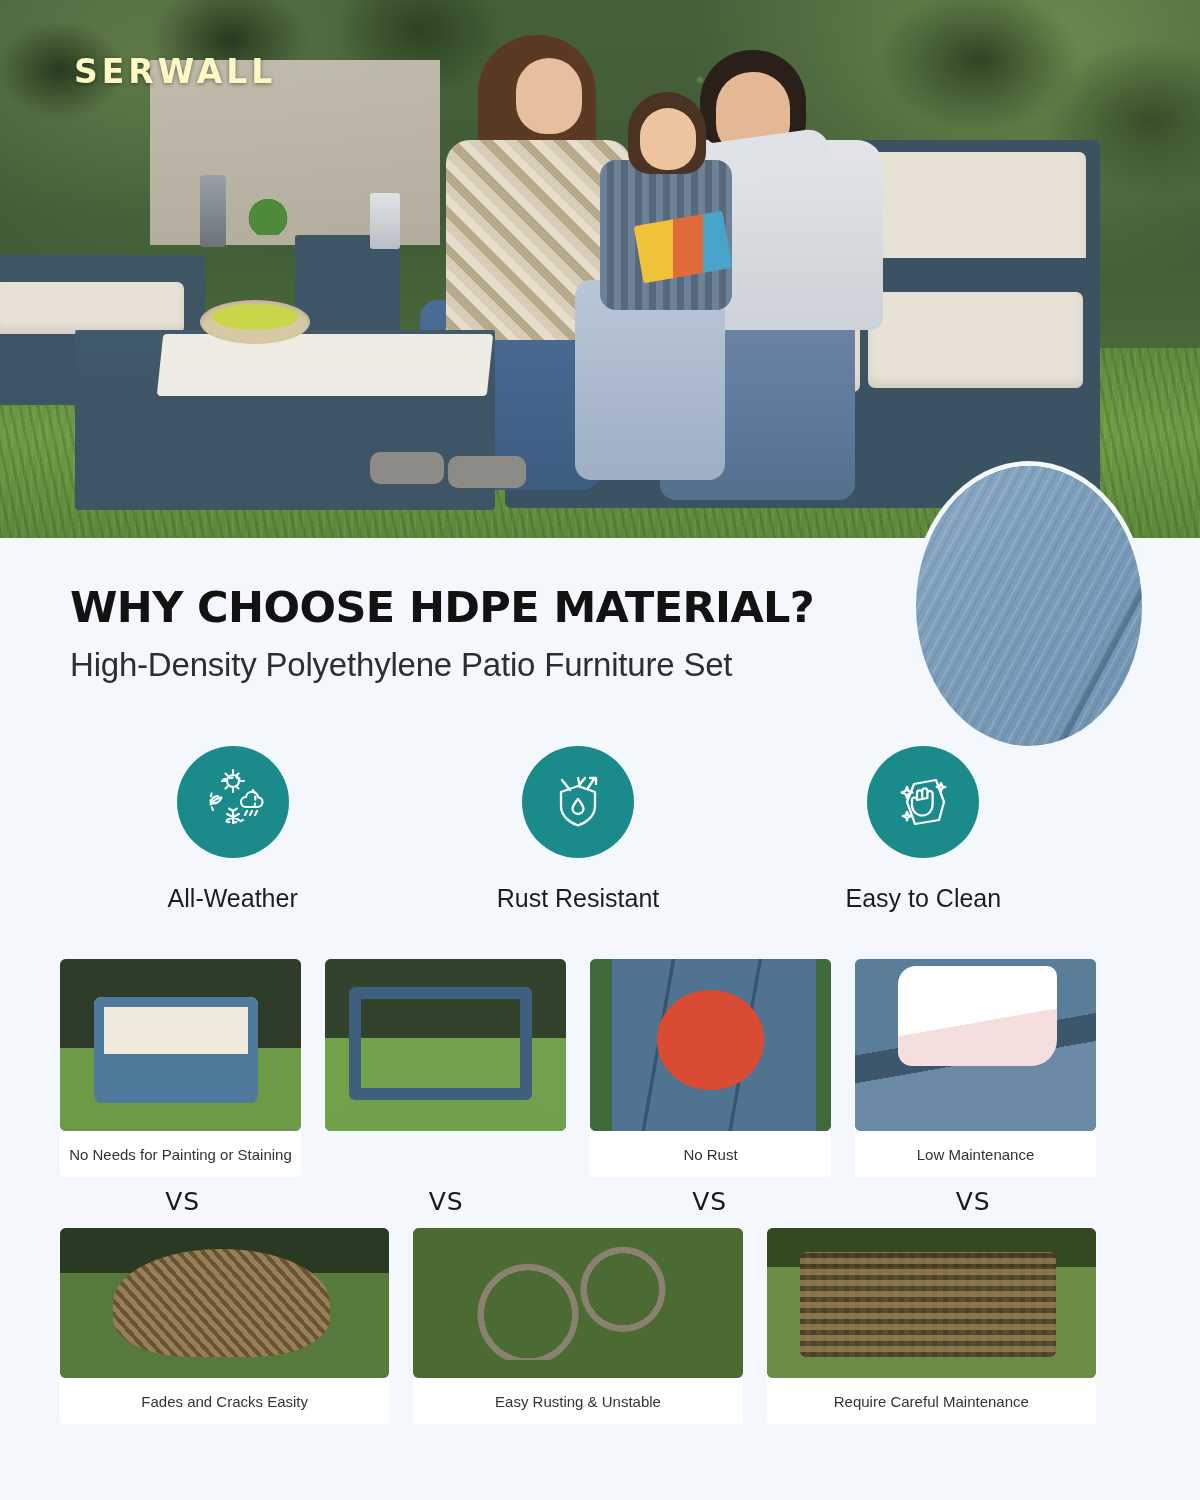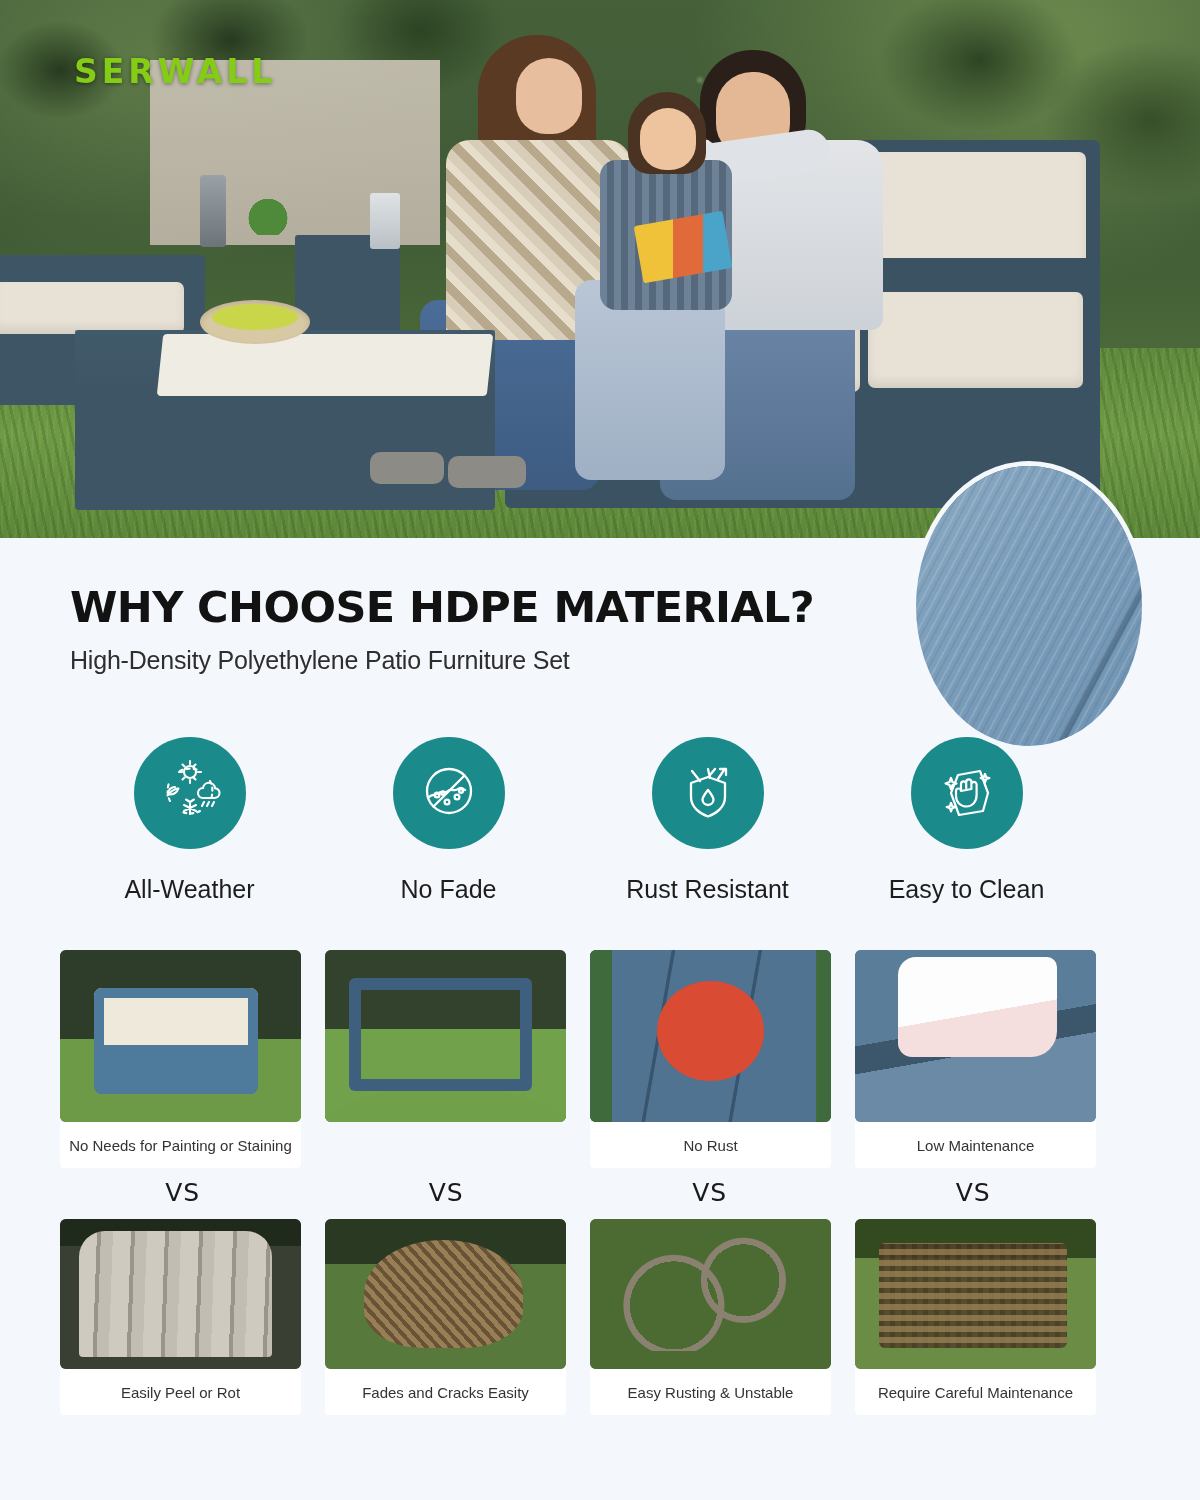--- a/index.html
+++ b/index.html
@@ -120,21 +120,21 @@
   .p-arm { position:absolute; left:640px; top:140px; width:190px; height:42px;
     background:#dfe2e6; border-radius:21px; transform:rotate(-8deg); }
   .book { position:absolute; left:638px; top:218px; width:90px; height:58px;
     background:linear-gradient(100deg,#f0c23a 0 40%,#e06a3a 40% 70%,#4aa3c8 70% 100%);
     border-radius:3px; transform:rotate(-10deg); }
   .shoe { position:absolute; background:#8d8b86; border-radius:10px; }
 
   
   .logo {
     position:absolute; left:74px; top:52px; z-index:6;
-    font-size:33px; font-weight:700; letter-spacing:4px; color:#84cc16;
+    font-size:33px; font-weight:700; letter-spacing:4px; color:#fef9c3;
     font-family:"DejaVu Sans", sans-serif;
     text-shadow:0 1px 4px rgba(0,0,0,.45);
   }
 
   
   .swatch {
     position:absolute; left:916px; top:466px; width:226px; height:280px;
     border-radius:50%; z-index:8; overflow:hidden;
     background:linear-gradient(135deg,#8aa9c2 0%,#7b9dba 45%,#6f93b2 100%);
     box-shadow:0 0 0 5px #f4f7fc;
@@ -155,21 +155,21 @@
   
   .lower { position:relative; width:1156px; padding-top:44px; }
 
   .headline {
     margin:0 0 0 70px;
     font-family:"DejaVu Sans", sans-serif;
     font-size:43px; font-weight:700; letter-spacing:-.6px; color:#121212;
   }
   .subhead {
     margin:14px 0 0 70px;
-    font-size:25px; font-weight:400; color:#2e2e2e; letter-spacing:-.2px;
+    font-size:33px; font-weight:400; color:#2e2e2e; letter-spacing:-.2px;
   }
 
   
   .features {
     display:flex; margin:62px 60px 0 60px;justify-content:flex-end;
   }
   .feature { flex:1; display:flex; flex-direction:column; align-items:center; }
   .f-circle {
     width:112px; height:112px; border-radius:50%;
     background:#1a8a8a; display:flex; align-items:center; justify-content:center;
@@ -359,37 +359,20 @@
             <path d="M50 47l-2 4M55 47l-2 4M60 47l-2 4"></path>
             <path d="M36 47v12M30 50l6 3 6-3M30 56l6-3 6 3M32 44.5l4 2.5 4-2.5"></path>
             <path d="M21 32c-4 0-7 3-7 7 4.5 1.5 9-1 10.5-5.5"></path>
             <path d="M13.5 40.5C16 37 19.5 34.5 23.5 33.5"></path>
           </svg>
         </span>
       </div>
       <div class="f-label">All-Weather</div>
     </div>
 
-    <div class="feature">
-      <div class="f-circle">
-        <span>
-          <svg width="72" height="72" viewBox="0 0 72 72" fill="none" stroke="#ffffff" stroke-width="2.3" stroke-linecap="round" stroke-linejoin="round">
-            <circle cx="36" cy="36" r="22"></circle>
-            <line x1="20.5" y1="51.5" x2="51.5" y2="20.5"></line>
-            <path d="M16 42c4-4 7-1 10-4s6 1 9-2 7 1 10-2 5 0 7 1"></path>
-            <circle cx="24" cy="40" r="2.4"></circle>
-            <circle cx="34" cy="47" r="2.4"></circle>
-            <circle cx="44" cy="42" r="2.4"></circle>
-            <circle cx="30" cy="38" r="1.7"></circle>
-            <circle cx="48" cy="36" r="1.9"></circle>
-          </svg>
-        </span>
-      </div>
-      <div class="f-label">No Fade</div>
-    </div>
 
     <div class="feature">
       <div class="f-circle">
         <span>
           <svg width="72" height="72" viewBox="0 0 72 72" fill="none" stroke="#ffffff" stroke-width="2.3" stroke-linecap="round" stroke-linejoin="round">
             <path d="M36 22l17 6v14c0 10-8.5 16.5-17 19.5C27.5 58.5 19 52 19 42V28z"></path>
             <path d="M36 35c3.5 4.5 5.5 7 5.5 9.8A5.5 5.5 0 0 1 36 50a5.5 5.5 0 0 1-5.5-5.2c0-2.8 2-5.3 5.5-9.8z"></path>
             <path d="M20 16l8 10M36 14l2 9M52 15l-6 9"></path>
             <path d="M48 14h6v6"></path>
             <path d="M38 20l5-6"></path>
@@ -447,26 +430,20 @@
     <div class="vs-row">
       <div class="vs-cell">VS</div>
       <div class="vs-cell">VS</div>
       <div class="vs-cell">VS</div>
       <div class="vs-cell">VS</div>
     </div>
 
     <div class="cmp-row">
       <div class="cmp-cell">
         <div class="photo short">
-            <div class="sc sc-old-chair"></div>
-          </div>
-        <div class="cap">Easily Peel or Rot</div>
-      </div>
-      <div class="cmp-cell">
-        <div class="photo short">
             <div class="sc sc-wicker"></div>
           </div>
         <div class="cap">Fades and Cracks Easity</div>
       </div>
       <div class="cmp-cell">
         <div class="photo short">
             <div class="sc sc-rust"></div>
           </div>
         <div class="cap">Easy Rusting &amp; Unstable</div>
       </div>

